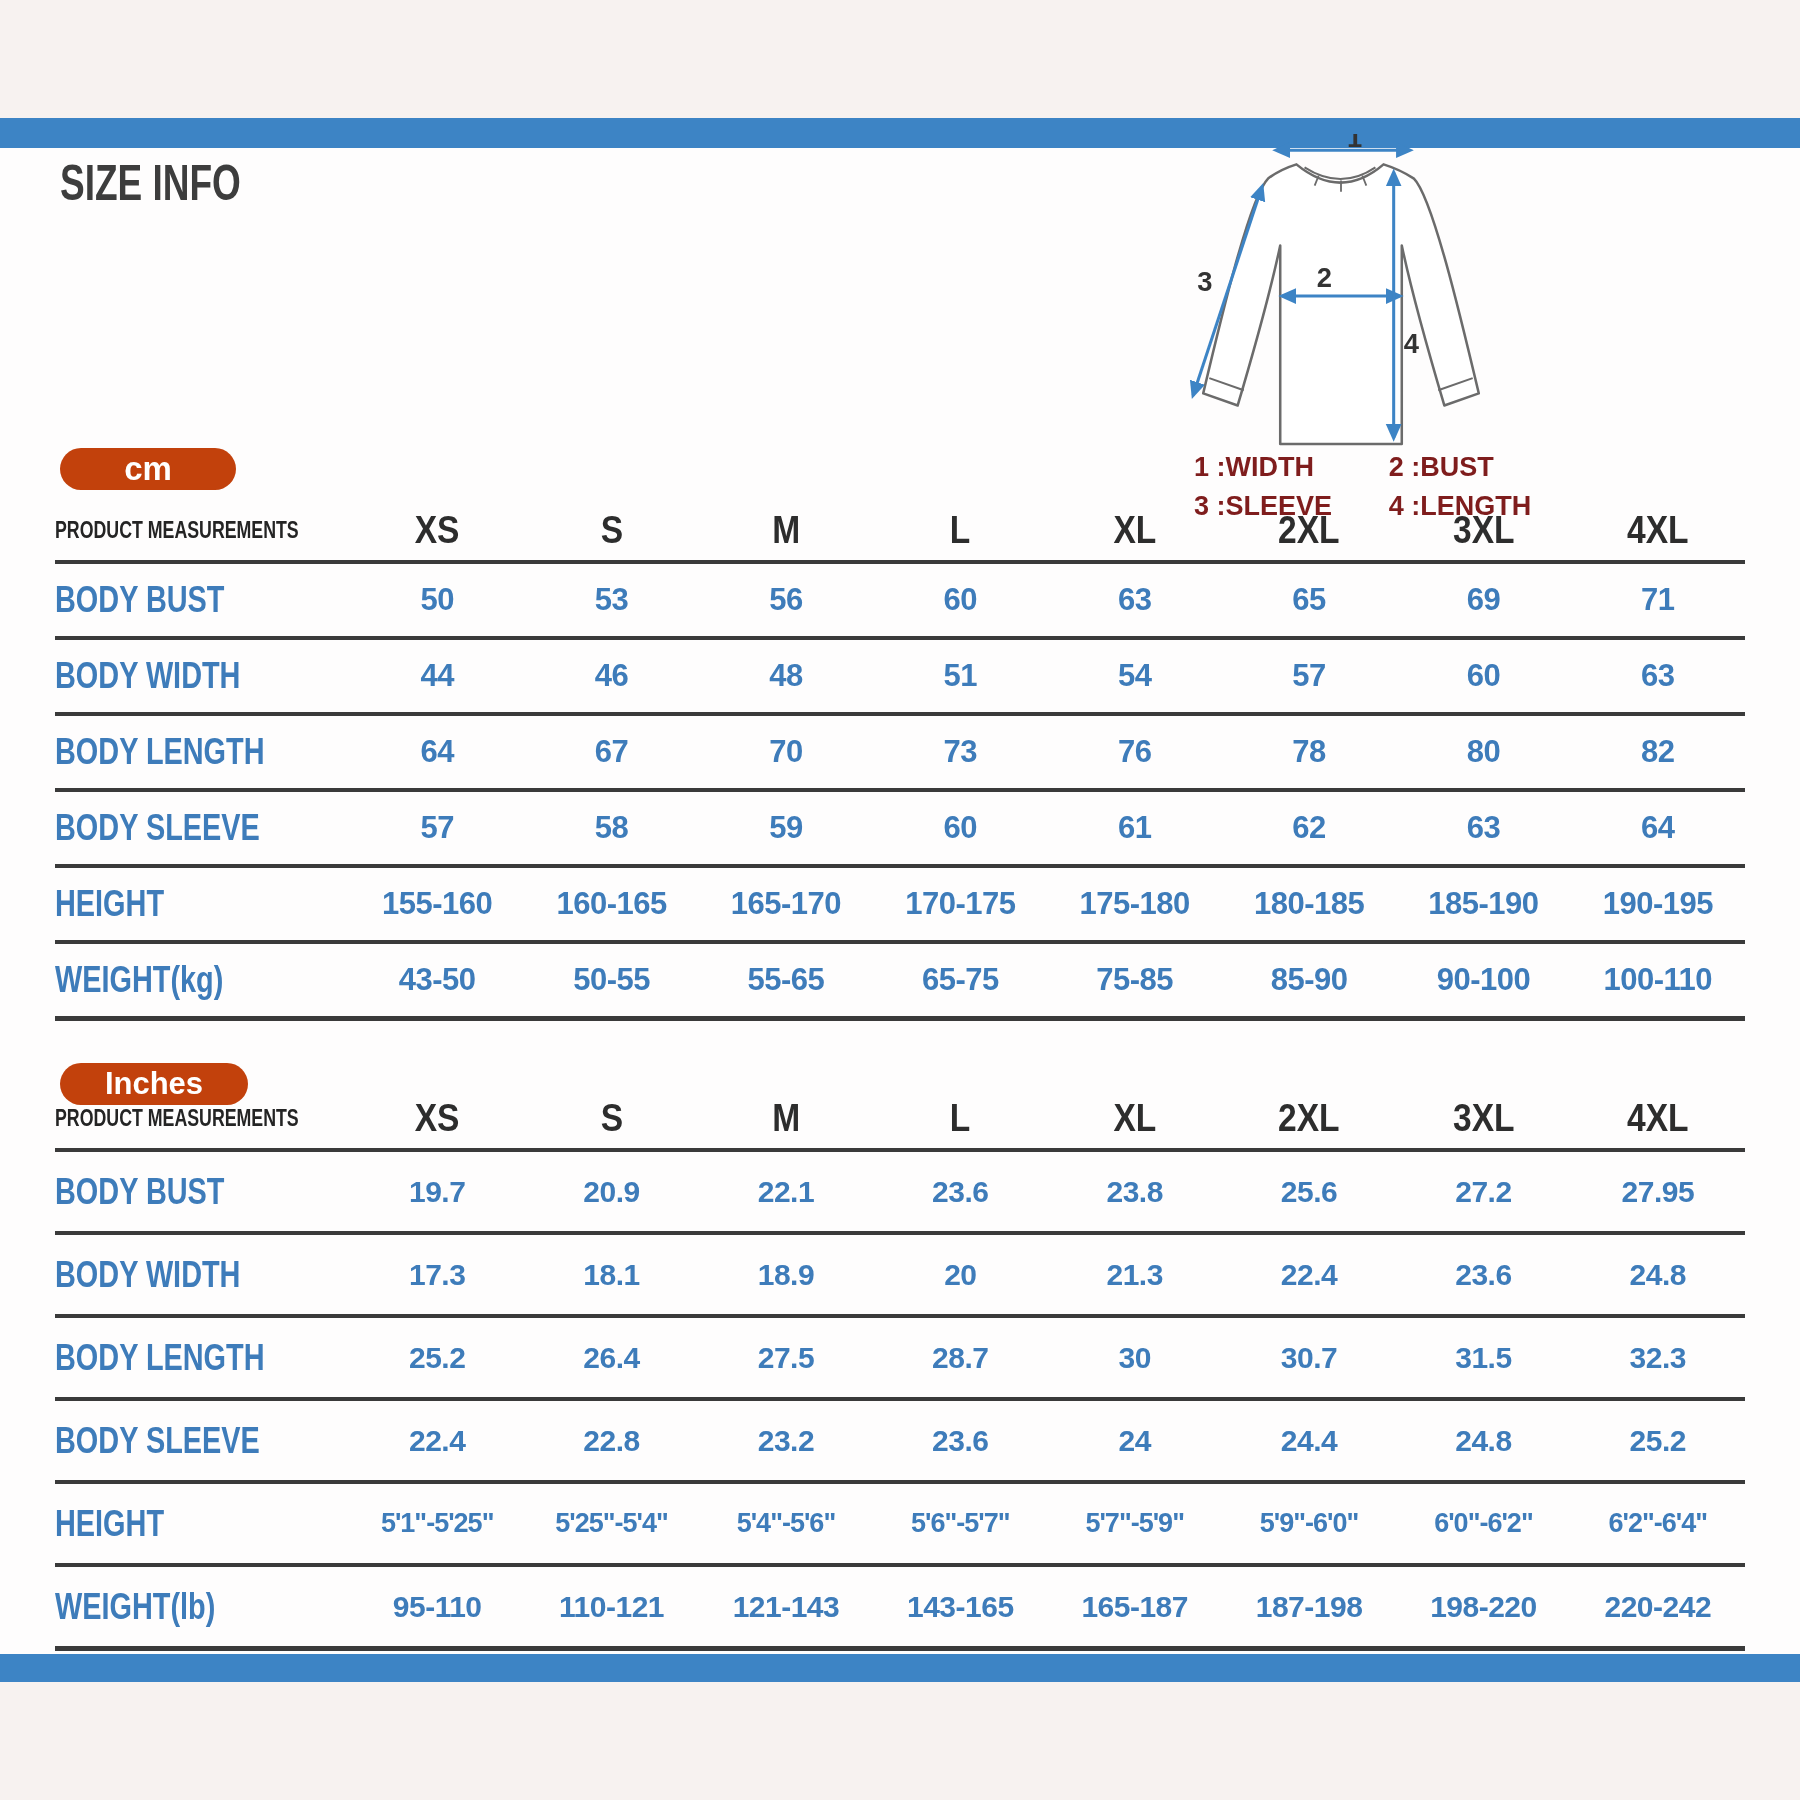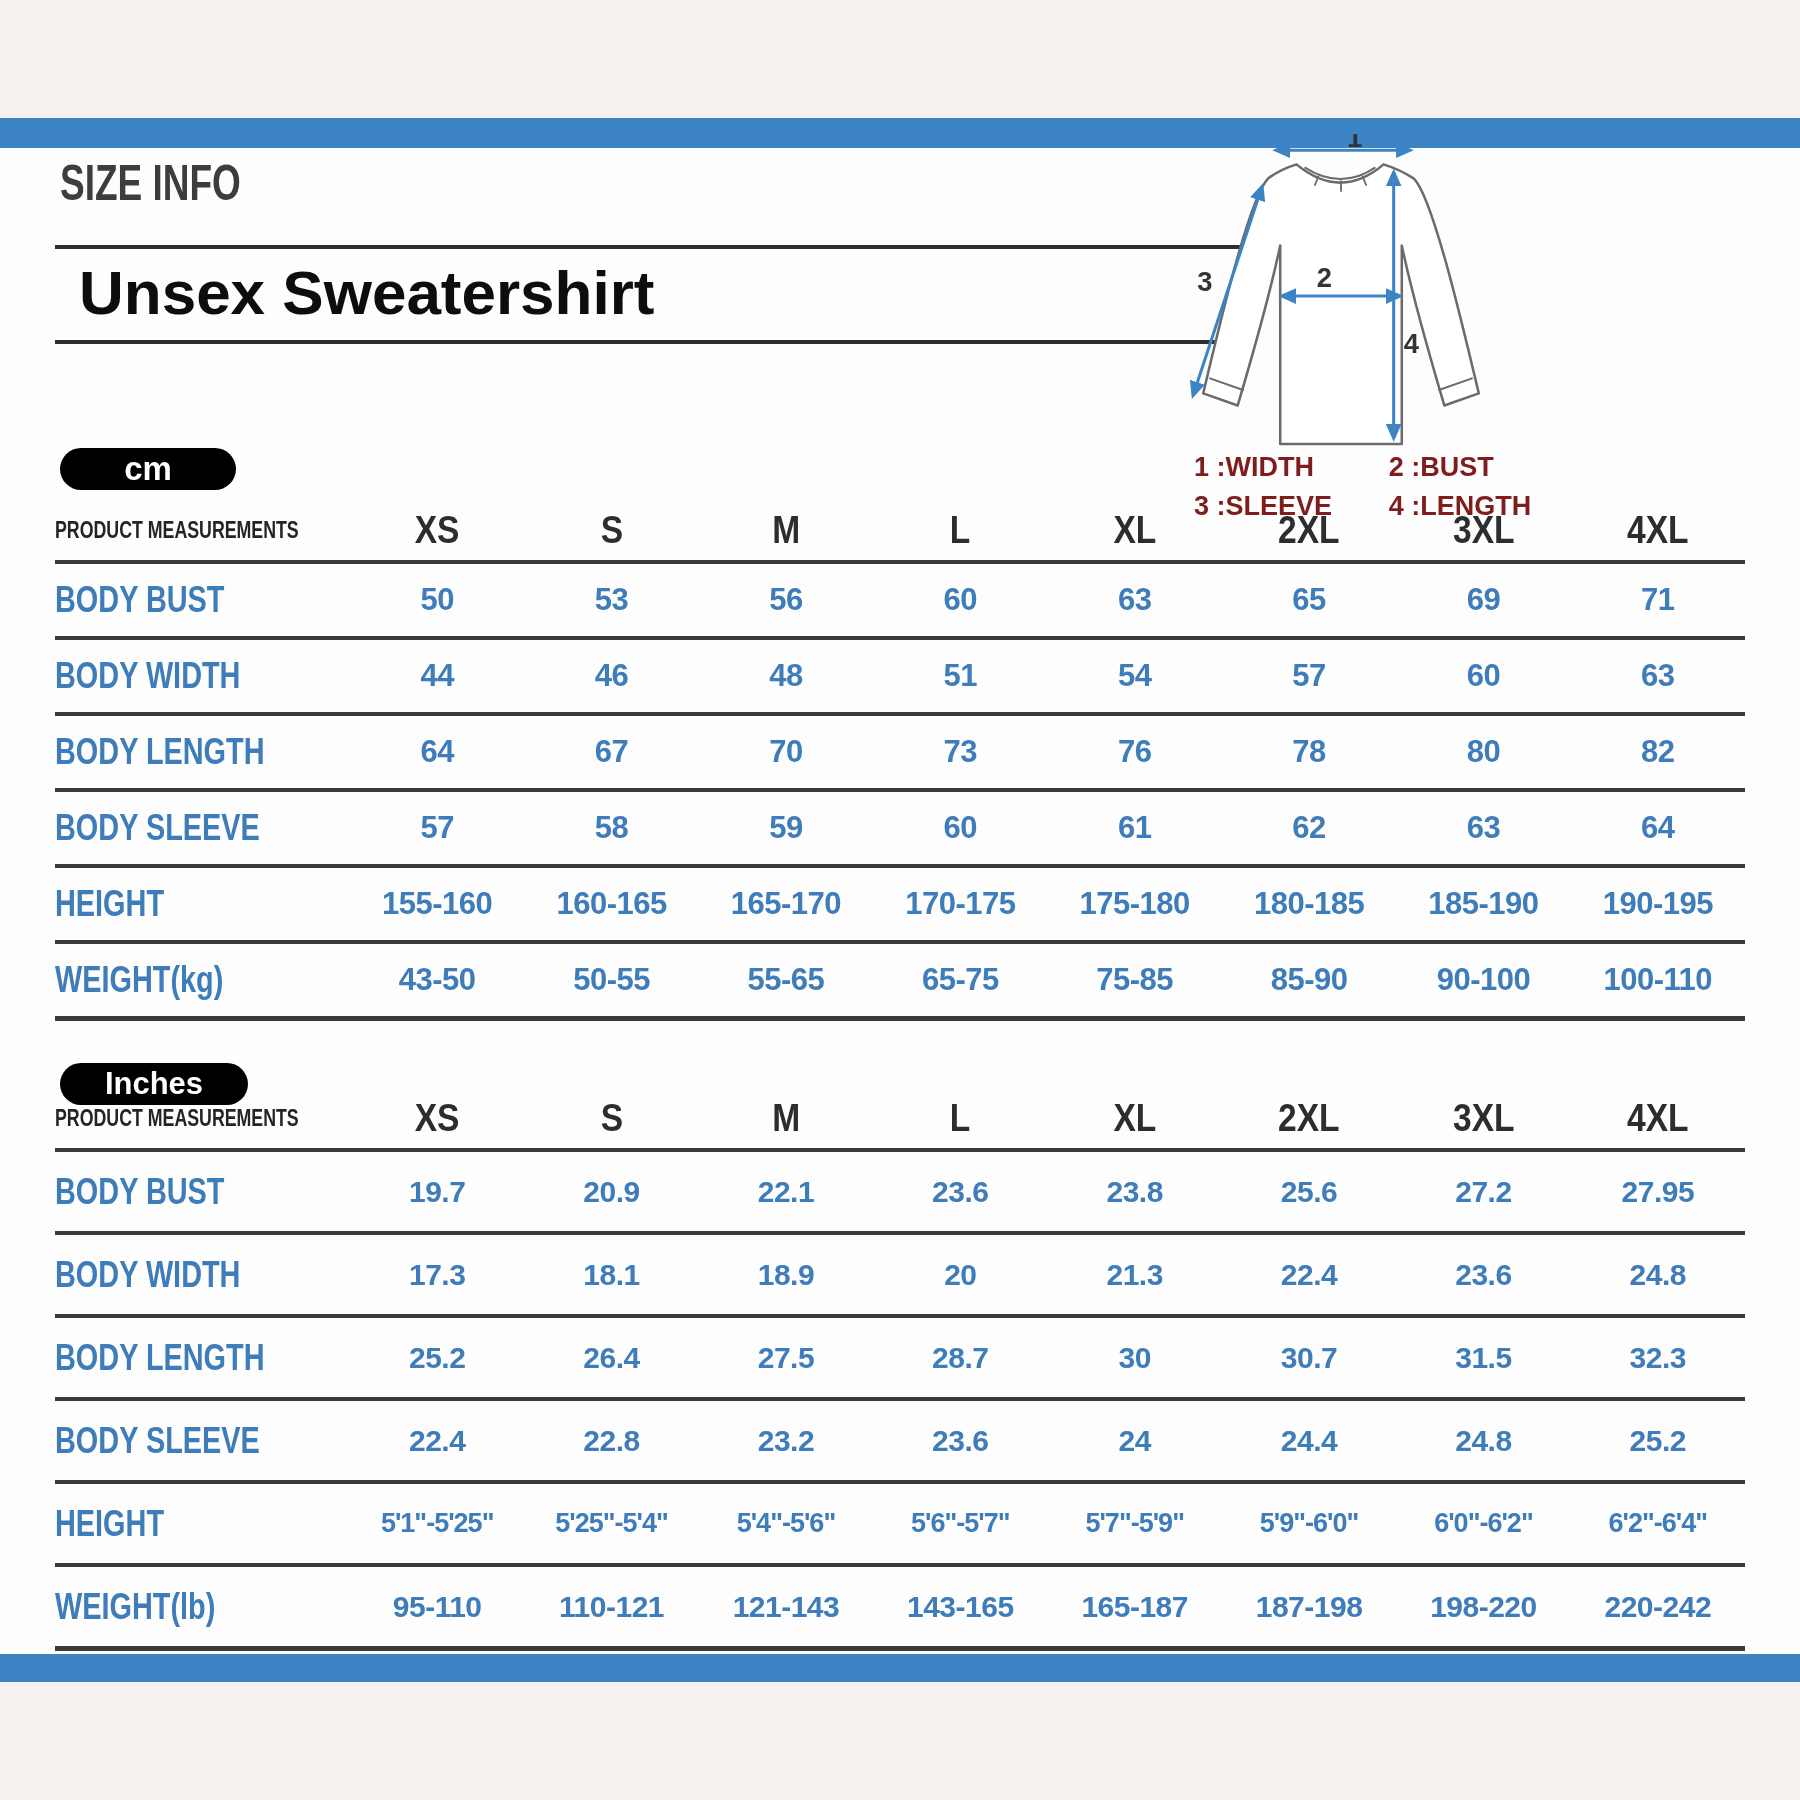--- a/index.html
+++ b/index.html
@@ -26,21 +26,21 @@
   }
   .subtitle{font-size:62px;font-weight:700;color:#0d0d0d;}
 
   .diagram{position:absolute;top:-14px;left:1146px;width:390px;}
   .legend{
     display:grid;grid-template-columns:auto auto;column-gap:52px;row-gap:8px;
     font-size:27px;font-weight:800;color:#7f1d1d;padding-left:48px;margin-top:2px;
   }
 
   .badge{
-    position:absolute;left:60px;height:42px;background:#000000;color:#ffffff;
+    position:absolute;left:60px;height:42px;background:#c2410c;color:#ffffff;
     font-weight:800;border-radius:22px;display:flex;align-items:center;justify-content:center;
   }
   .badge.cm{top:300px;width:176px;font-size:33px;}
   .badge.inches{top:915px;width:188px;font-size:31px;}
 
   .size-table{position:absolute;left:55px;width:1690px;}
   #table0{top:352px;}
   #table1{top:940px;}
   .trow{display:grid;grid-template-columns:295px repeat(8,1fr);align-items:center;}
   .thead{height:60px;}
@@ -59,23 +59,20 @@
 </head>
 <body>
 
 <div class="page">
   <div class="bar top"></div>
 
   <div class="card">
 
     <h1 class="title"><span class="c">SIZE INFO</span></h1>
 
-    <div class="subtitle-box">
-      <span class="subtitle">Unsex Sweatershirt</span>
-    </div>
 
     <div class="diagram">
       <svg width="390" height="312" viewBox="0 0 380 308">
         <defs>
           <marker id="mA" viewBox="0 0 10 10" refX="7" refY="5" markerWidth="6.5" markerHeight="6.5" orient="auto-start-reverse">
             <path d="M0,1 L9,5 L0,9 Z" fill="#3d84c5"></path>
           </marker>
         </defs>
 
         <path d="M118,44 C100,62 72,180 54,256 L88,268 C104,214 122,148 130,110 L130,306 L250,306 L250,110 C258,148 276,214 292,268 L326,256 C308,180 280,62 262,44 Q248,35 232,30 Q190,66 146,30 Q130,35 118,44 Z" fill="#ffffff" stroke="#6b6b6b" stroke-width="2.5" stroke-linejoin="round"></path>

